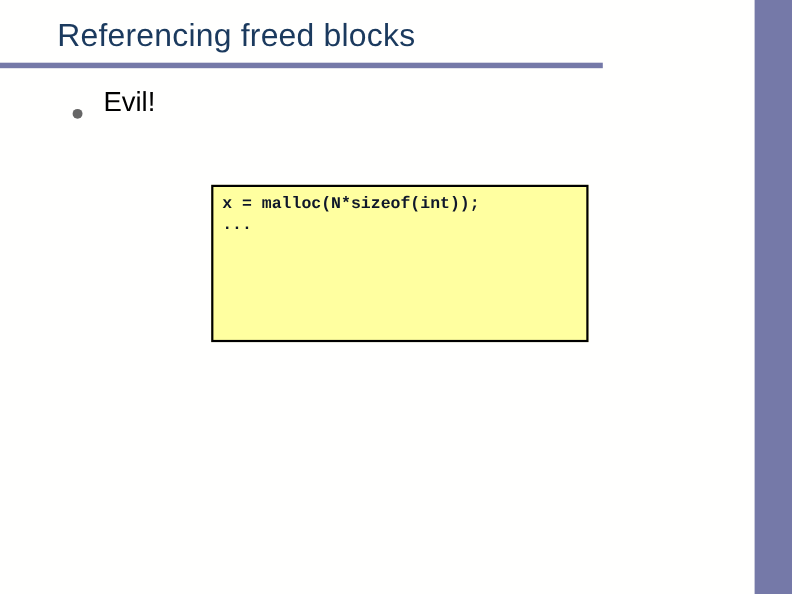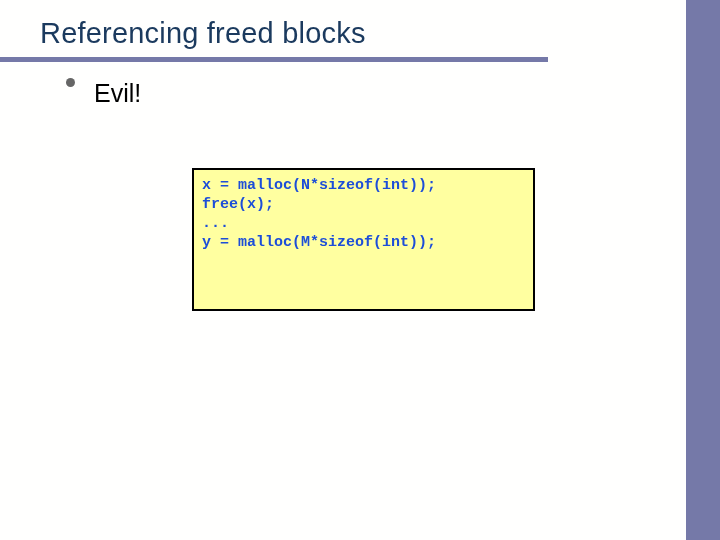--- a/index.html
+++ b/index.html
@@ -26,21 +26,21 @@
     position: absolute;
     top: 0;
     right: 0;
     width: 34px;
     height: 540px;
     background: #7579a8;
   }
   
   .slide-title {
     position: absolute;
-    left: 40px;
+    left: 52px;
     top: 17px;
     font-family: "Liberation Sans", sans-serif;
     font-size: 29px;
     font-weight: 400;
     letter-spacing: 0.2px;
     color: #1b3a5e;
     white-space: nowrap;
   }
   
   .title-rule {
@@ -54,21 +54,21 @@
   
   .bullet-list {
     position: absolute;
     left: 60px;
     top: 78px;
     width: 560px;
   }
   .bullet-item {
     position: relative;
     display: flex;
-    align-items: flex-start;
+    align-items: flex-end;
     height: 30px;
   }
   .bullet-marker {
     width: 9px;
     height: 9px;
     border-radius: 50%;
     background: #666666;
     flex: 0 0 auto;
     margin-right: 19px;
     margin-left: 6px;
@@ -90,21 +90,21 @@
     height: 143px;
     background: #ffffa0;
     border: 2px solid #000000;
     box-sizing: border-box;
     padding: 6px 0 0 8px;
   }
   .code-line {
     font-family: "Liberation Mono", "DejaVu Sans Mono", monospace;
     font-size: 15px;
     font-weight: bold;
-    color: #1d4ed8;
+    color: #0f172a;
     line-height: 19px;
     white-space: pre;
     letter-spacing: 0px;
   }
 </style>
 </head>
 <body>
 
 <div class="slide">
 
@@ -116,18 +116,16 @@
 
   <div class="bullet-list">
     <div class="bullet-item">
       <span class="bullet-marker"></span>
       <span class="bullet-text">Evil!</span>
     </div>
   </div>
 
   <div class="code-box">
     <div class="code-line">x = malloc(N*sizeof(int));</div>
-    <div class="code-line">free(x);</div>
     <div class="code-line">...</div>
-    <div class="code-line">y = malloc(M*sizeof(int));</div>
   </div>
 
 </div>
 
 </body></html>

